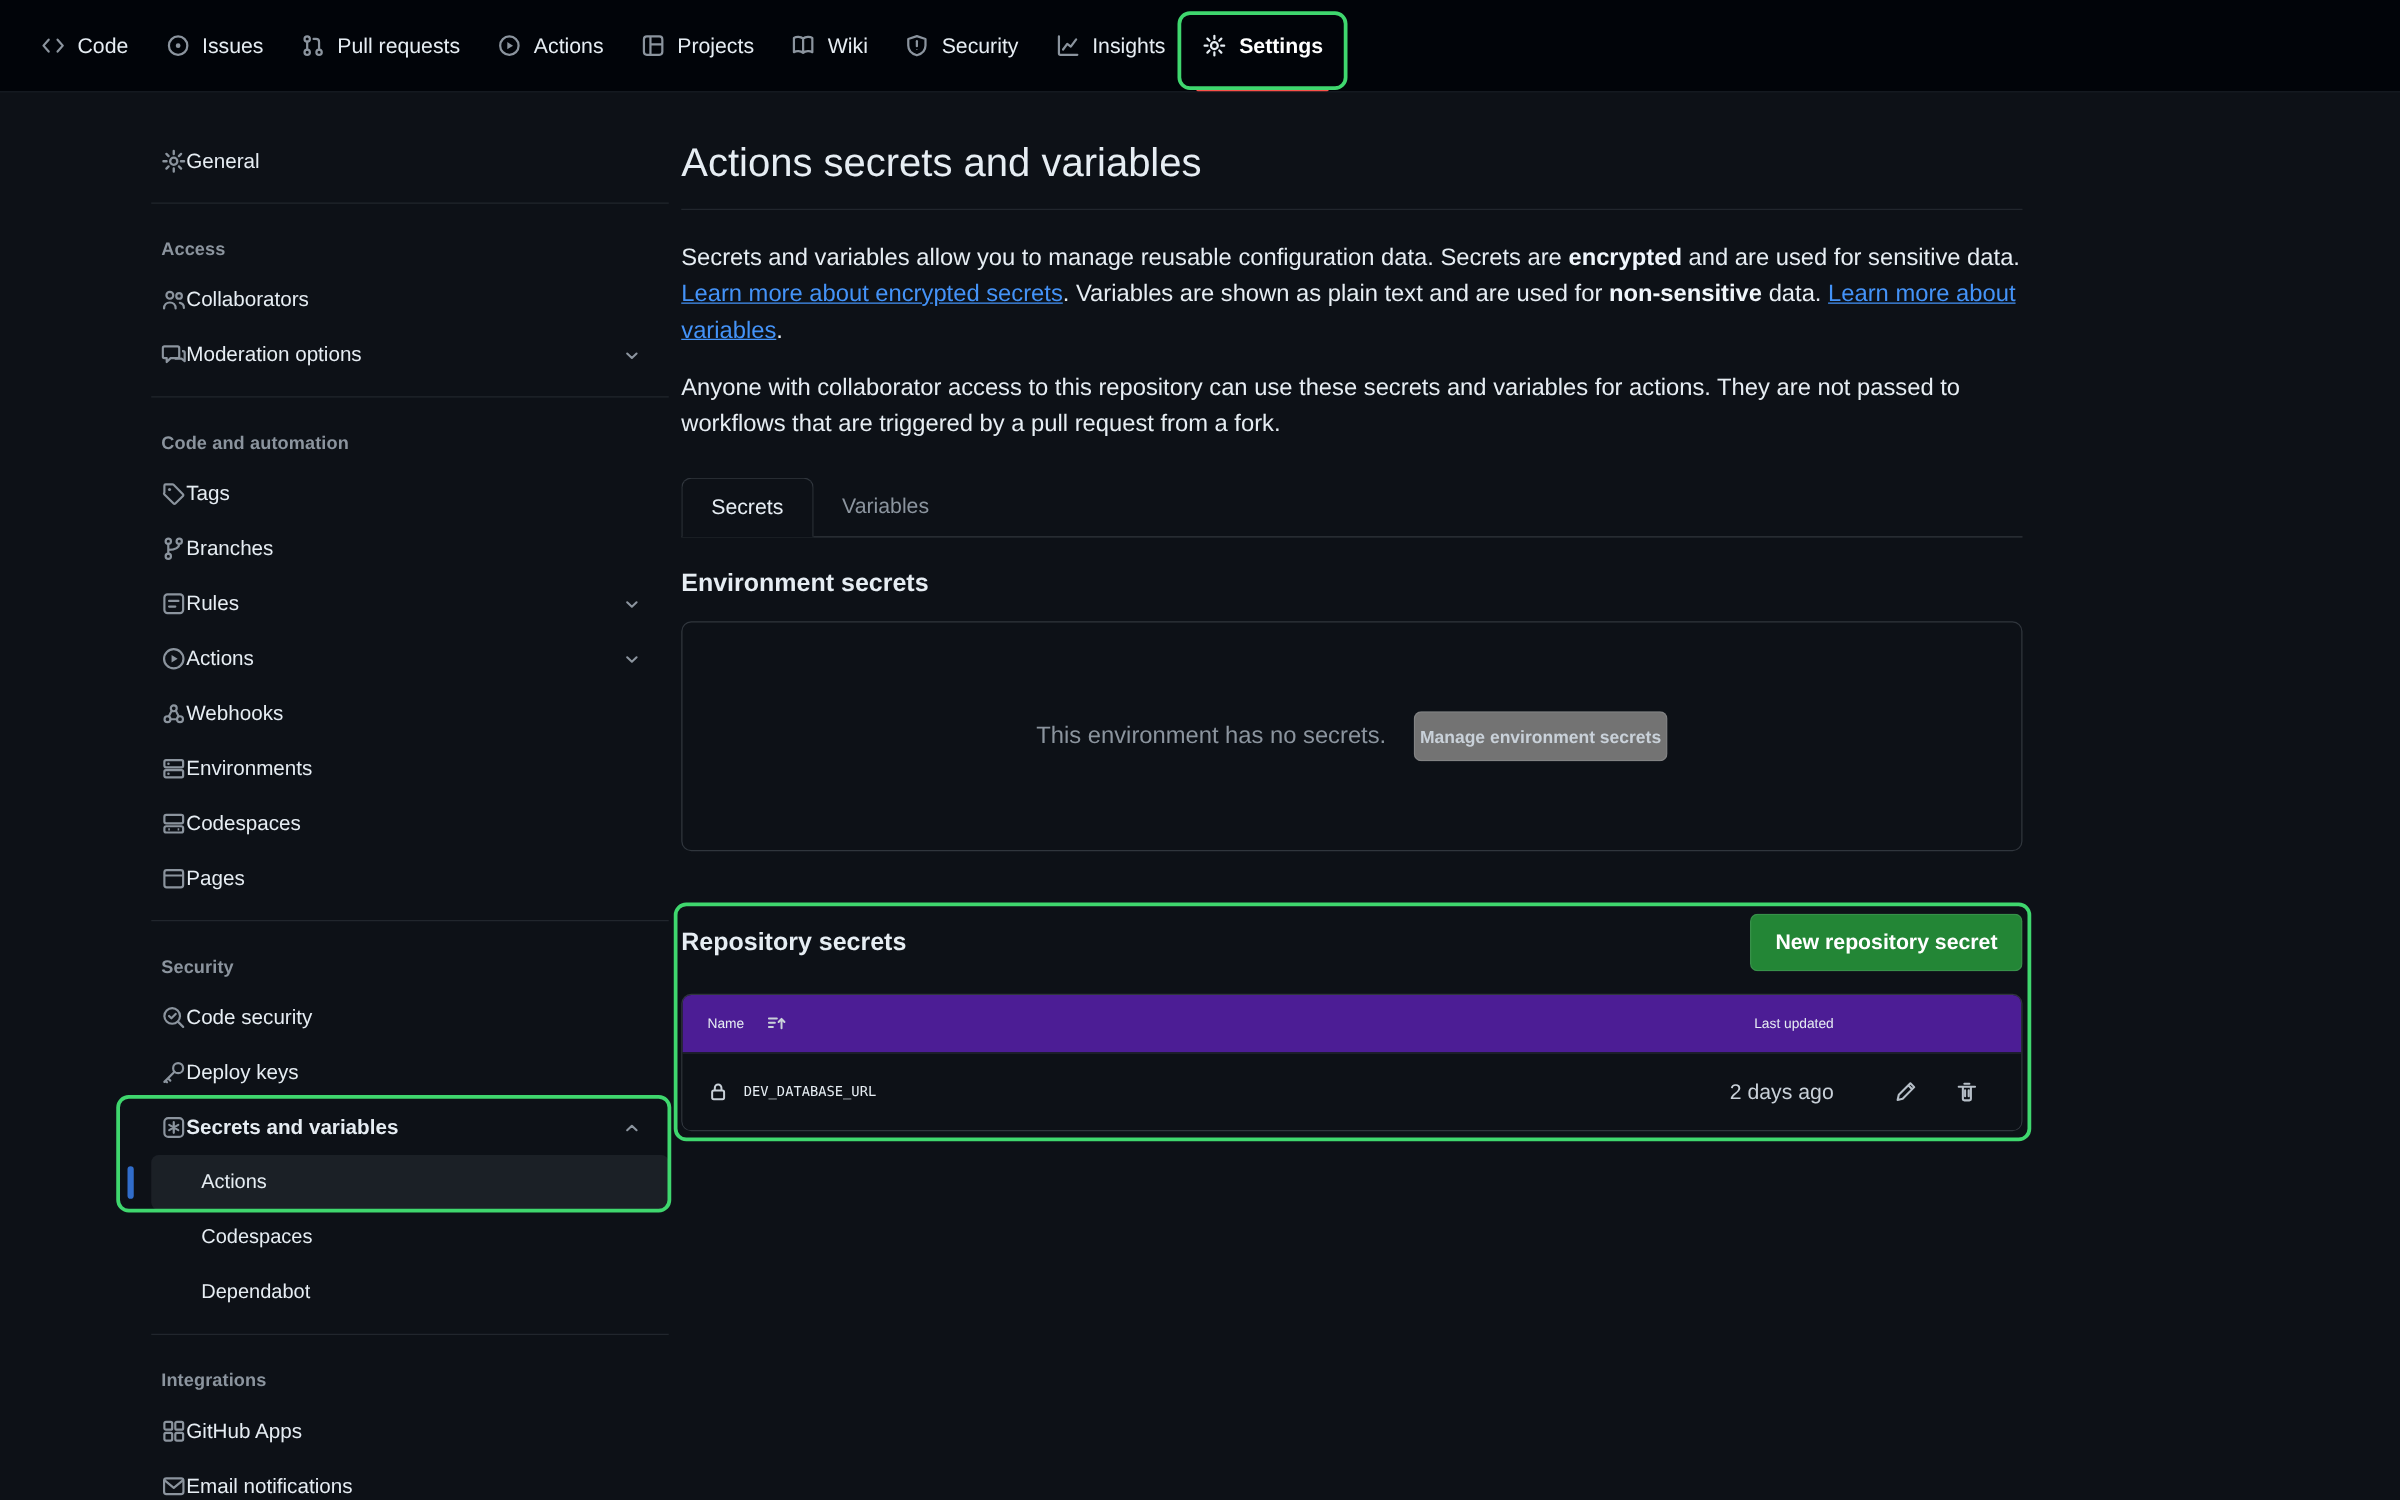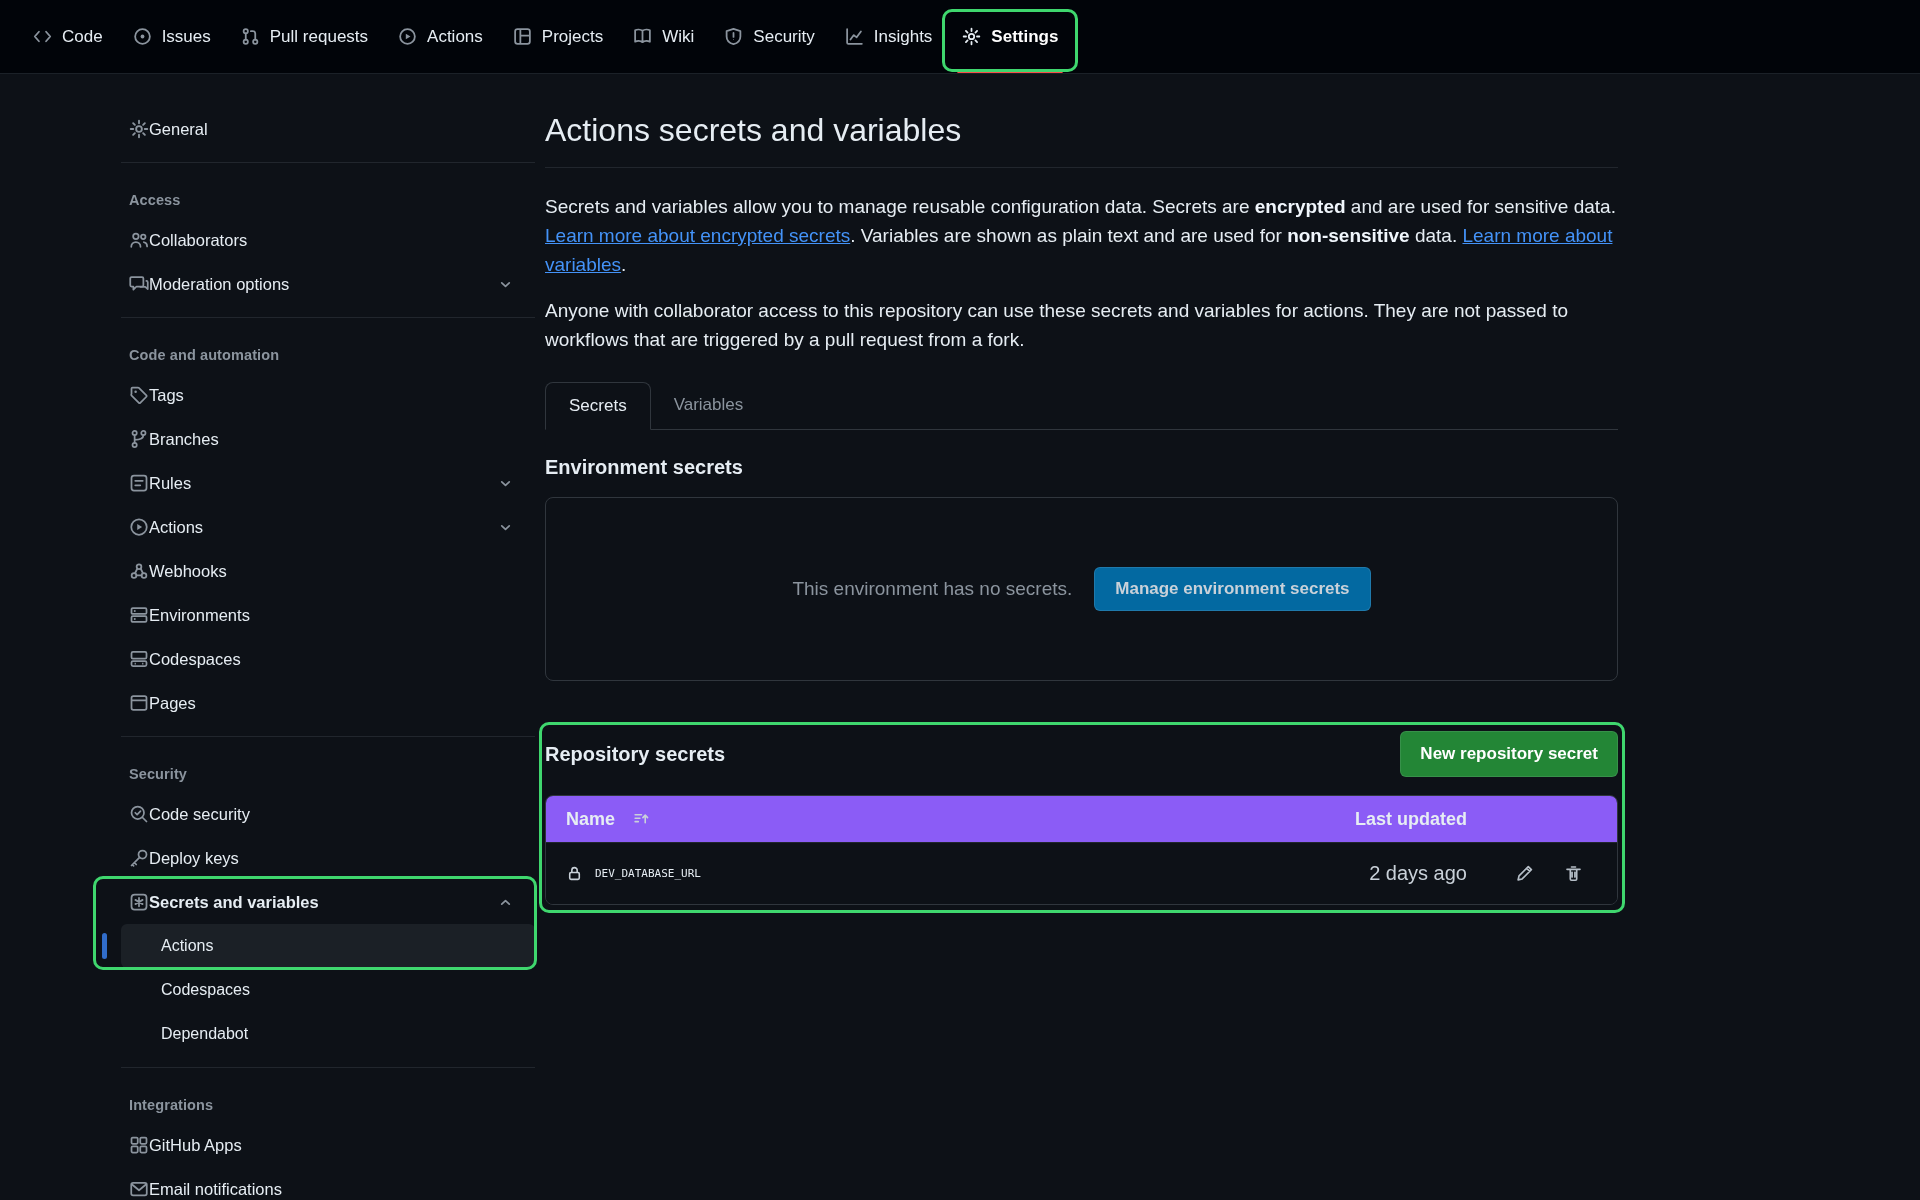--- a/index.html
+++ b/index.html
@@ -85,47 +85,47 @@
     border-radius:8px 8px 0 0; margin-bottom:-1px;
   }
 
   .env-heading { font-size:20px; font-weight:700; margin:26px 0 18px; }
   .env-box {
     border:1px solid #30363d; border-radius:8px; height:184px;
     display:flex; align-items:center; justify-content:center; gap:22px;
   }
   .env-empty { color:#8b949e; font-size:19px; }
   .btn {
-    background:#0369a1; color:#c9d1d9; border:1px solid rgba(240,246,252,0.12);
-    border-radius:6px; padding:11px 20px; font-size:17px; font-weight:700;
+    background:#737373; color:#c9d1d9; border:1px solid rgba(240,246,252,0.12);
+    border-radius:6px; padding:11px 4px; font-size:14px; font-weight:700;
     font-family:"Liberation Sans", sans-serif; cursor:pointer;
   }
   .btn-green {
     background:var(--btn-green); color:#ffffff; border:1px solid rgba(240,246,252,0.1);
     border-radius:6px; padding:12px 19px; font-size:17px; font-weight:700;
     font-family:"Liberation Sans", sans-serif; cursor:pointer;
   }
 
   .repo-section { position:relative; margin-top:50px; }
   .repo-annotation {
     position:absolute; inset:-9px -7px -8px -6px;
     border:3px solid var(--ann); border-radius:10px; pointer-events:none; z-index:5;
   }
   .section-head { display:flex; align-items:center; justify-content:space-between; }
   .section-head h3 { font-size:20px; font-weight:700; }
 
   .secrets-table { margin-top:18px; border:1px solid #30363d; border-radius:8px; overflow:hidden; }
   .thead, .trow {
     display:grid; grid-template-columns:1fr 170px 130px; align-items:center; padding:0 20px;
   }
-  .thead { background:#8b5cf6; height:46px; font-size:18px; font-weight:700; color:#e6edf3; }
+  .thead { background:#4c1d95; height:46px; font-size:11px; font-weight:400; color:#e6edf3; }
   .trow { background:#0d1117; height:62px; border-top:1px solid #21262d; }
   .col-name { display:flex; align-items:center; gap:12px; }
   .col-updated { text-align:right; }
-  .trow .col-updated { color:#c9d1d9; font-size:20px; }
+  .trow .col-updated { color:#c9d1d9; font-size:17px; }
   .secret-name { font-family:"DejaVu Sans Mono", monospace; font-size:11px; color:#e6edf3; }
   .col-actions { display:flex; justify-content:flex-end; gap:30px; padding-right:14px; }
   .row-action { width:19px; height:19px; color:#b6bfc8; cursor:pointer; }
   .sort-ico { width:17px; height:17px; color:#c9d1d9; margin-left:6px; }
 </style>
 </head>
 <body>
 
 <header class="topnav">
 

